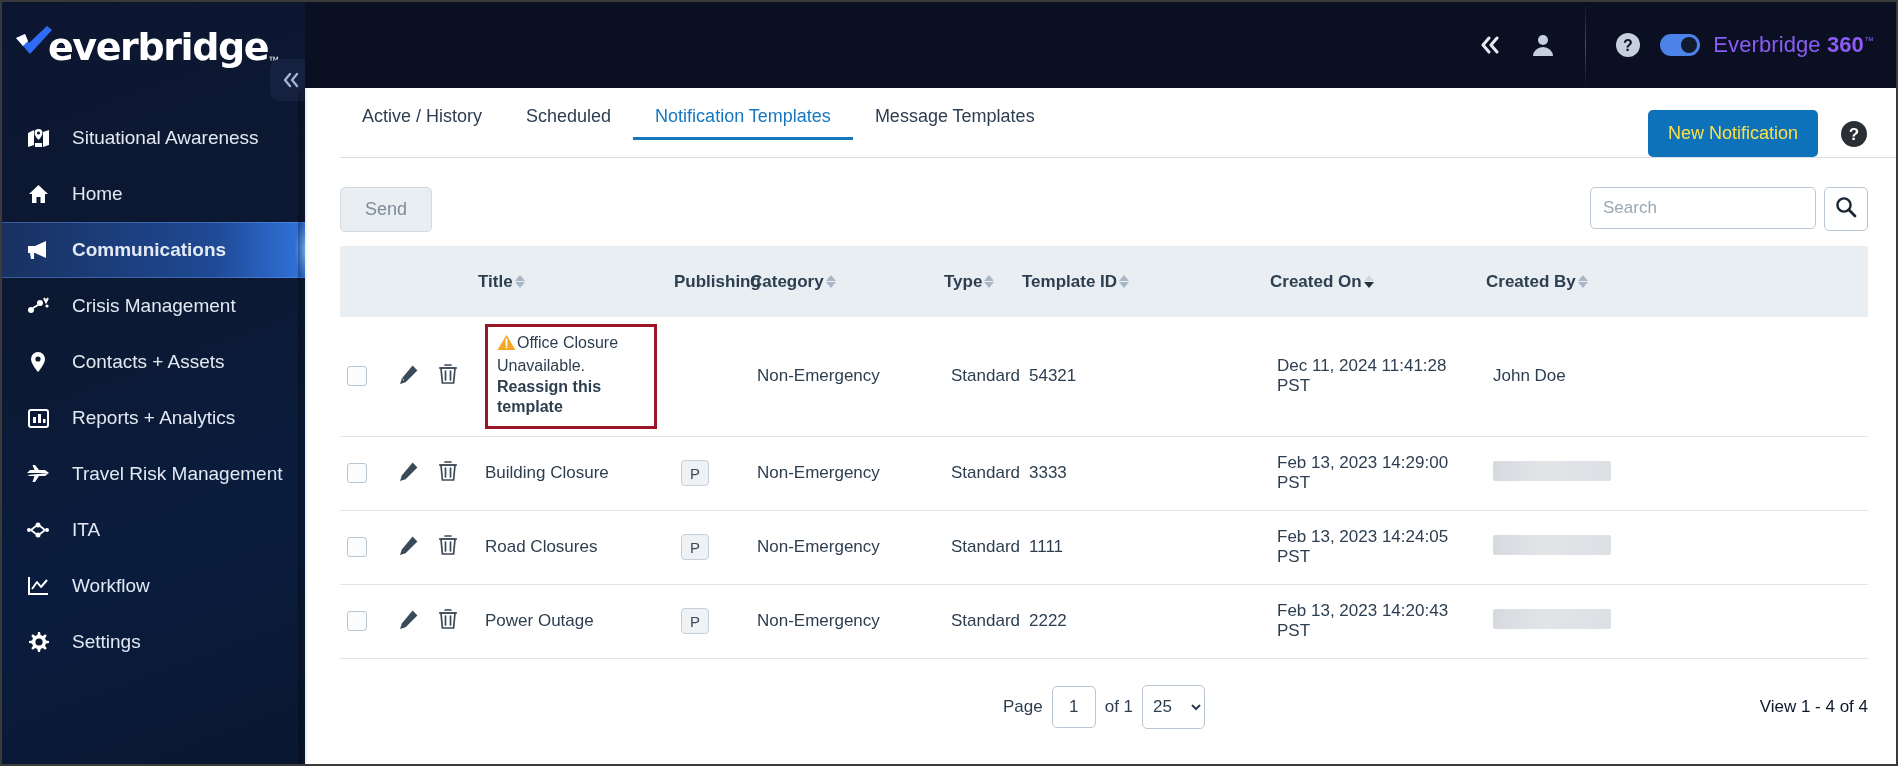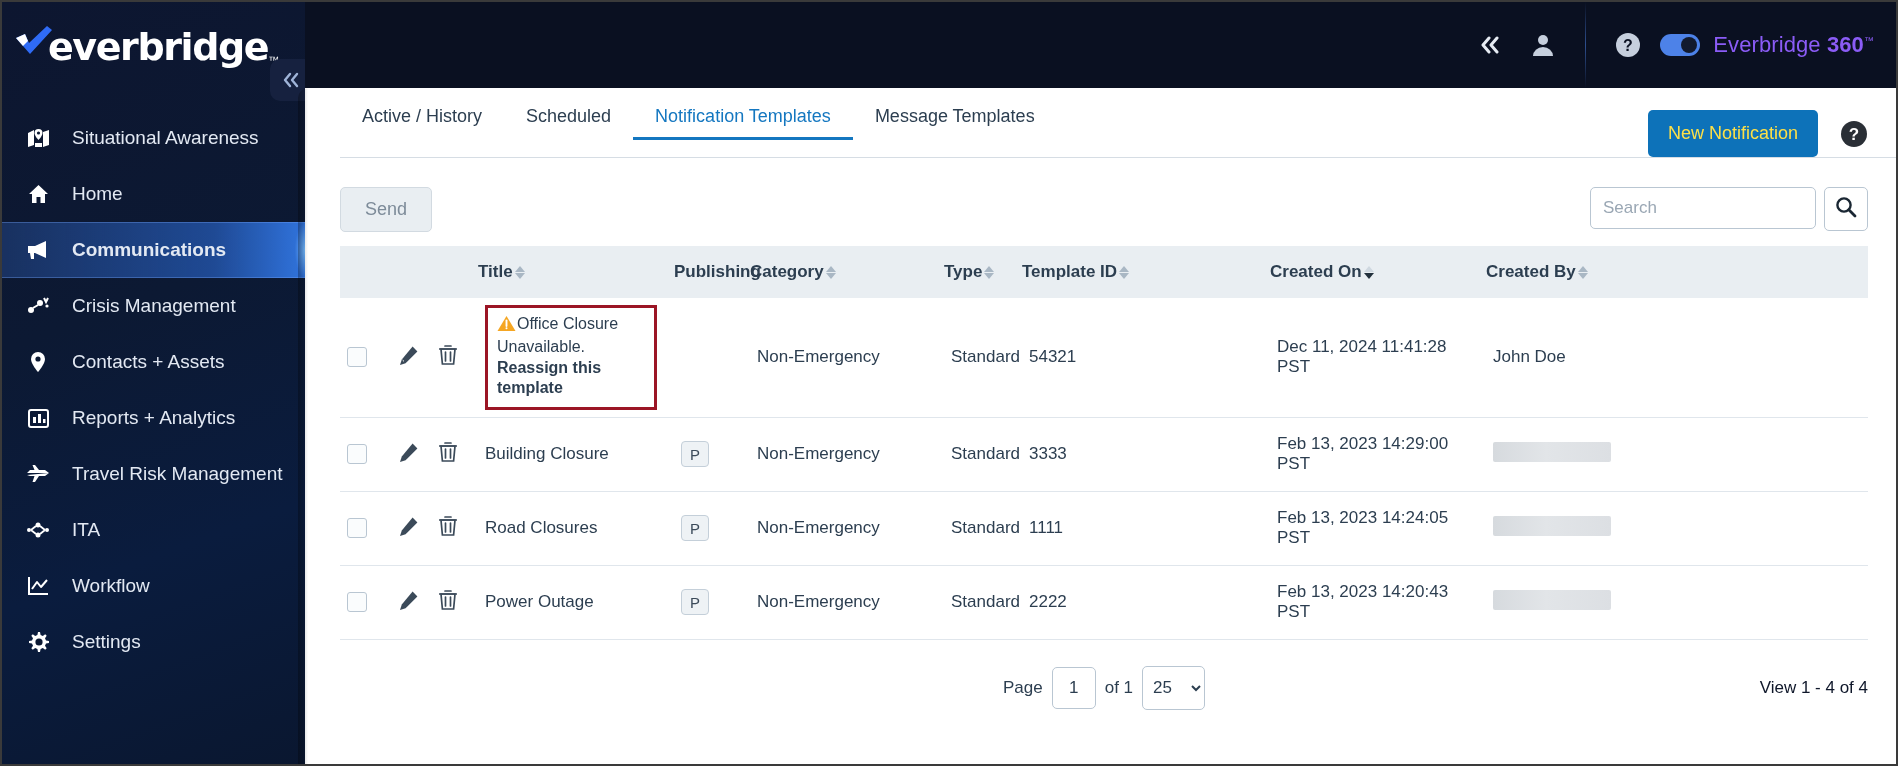--- a/index.html
+++ b/index.html
@@ -179,21 +179,21 @@
     width: 44px; height: 44px;
     border: 1px solid #b9c6d2; border-radius: 5px;
     background: #fff; cursor: pointer;
     display: flex; align-items: center; justify-content: center;
     color: #1a2733;
   }
 
   
   .table-wrap { padding: 8px 28px 0 35px; }
   table { width: 100%; border-collapse: collapse; table-layout: fixed; }
-  thead tr { background: #e9eef2; height: 52px; }
+  thead tr { background: #e9eef2; height: 71px; }
   th {
     text-align: left; font-size: 17px; color: #2c3e50;
     font-weight: bold; padding: 0; vertical-align: middle;
   }
   th .th-in { display: inline-flex; align-items: center; gap: 2px; cursor: pointer; }
   .sort { display: inline-flex; flex-direction: column; gap: 1px; line-height: 0; }
   .sort i {
     display: block; width: 0; height: 0;
     border-left: 5px solid transparent; border-right: 5px solid transparent;
   }

